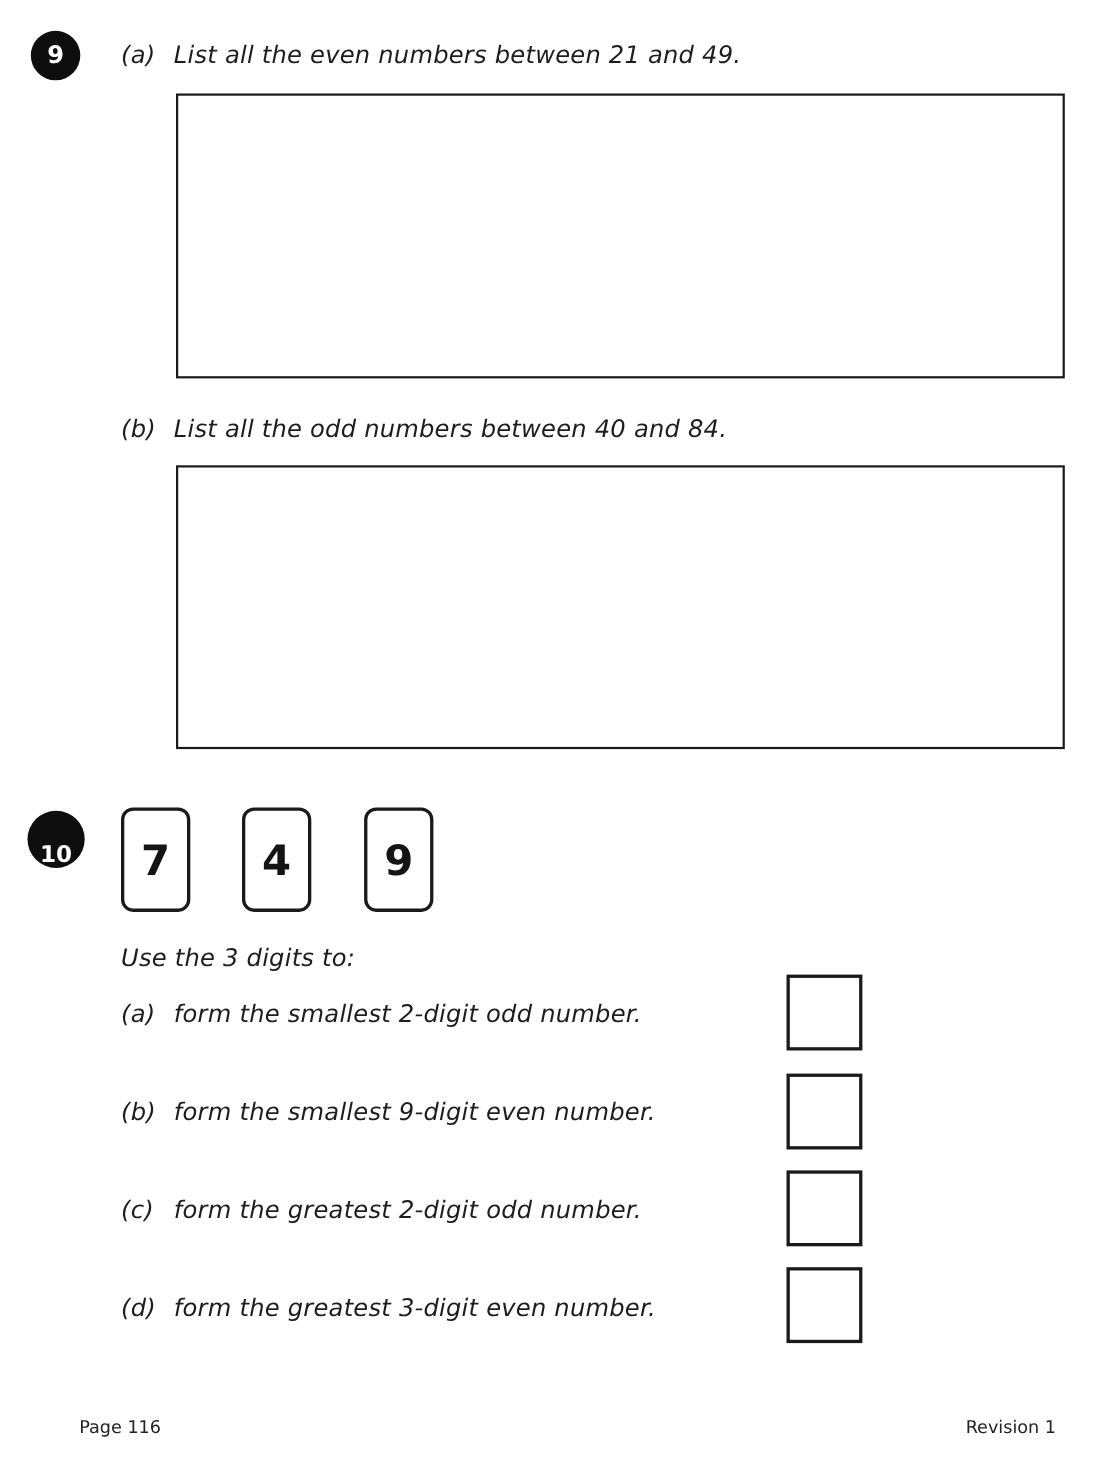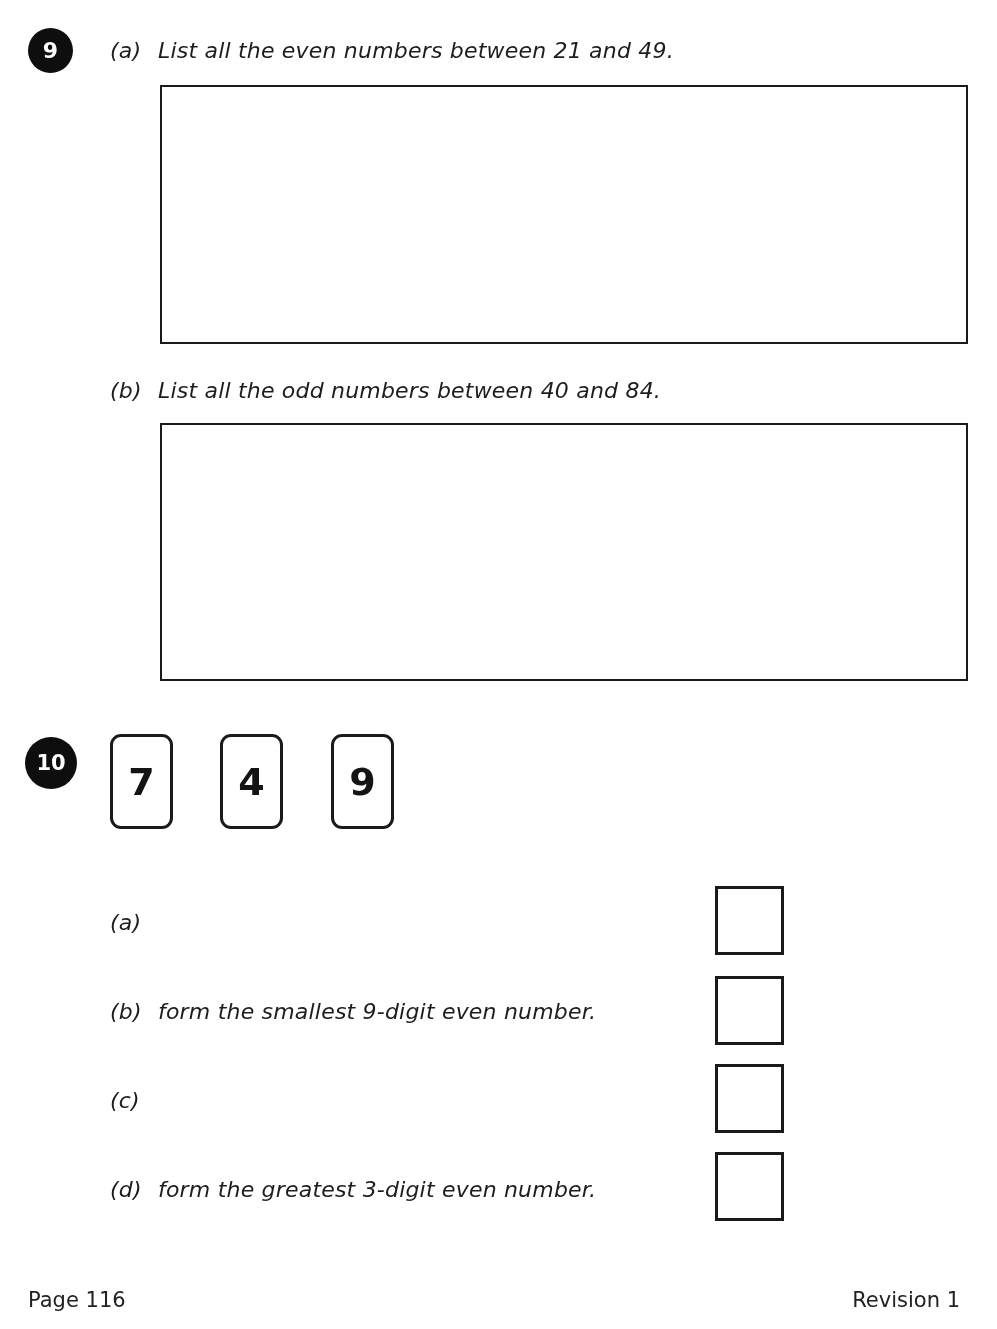--- a/index.html
+++ b/index.html
@@ -24,21 +24,21 @@
     background: #0e0e0e;
     color: #ffffff;
     display: flex;
     align-items: center;
     justify-content: center;
     font-weight: bold;
     font-style: normal;
     font-family: "DejaVu Sans", sans-serif;
   }
   .badge.q9  { left: 28px; top: 28px;  width: 45px; height: 45px; font-size: 22px; }
-  .badge.q10 { left: 25px; top: 737px; width: 52px; height: 52px; font-size: 21px; }
+  .badge.q10 { left: 25px; top: 737px; width: 52px; height: 52px; font-size: 21px; align-items: flex-end; }
 
   
   .q-row {
     display: flex;
     align-items: flex-start;
     font-style: italic;
     font-size: 22px;
     line-height: 28px;
     letter-spacing: 0.2px;
   }
@@ -85,24 +85,25 @@
     width: 63px;
     height: 63px;
   }
   .sbox-a { top: 886px; }
   .sbox-b { top: 976px; }
   .sbox-c { top: 1064px; }
   .sbox-d { top: 1152px; }
 
   
   .footer-text {
-    font-size: 21px;
+    font-size: 16px;
     font-style: normal;
     color: #222222;
     top: 1288px;
+    margin-left: 44px;
   }
   .footer-left  { left: 28px; }
   .footer-right { right: 37px; }
 </style>
 </head>
 <body>
 
 <div class="page">
 
   <div class="abs badge q9">
@@ -130,34 +131,39 @@
   <div class="abs digit-card card-0">
     <span>7</span>
   </div>
   <div class="abs digit-card card-1">
     <span>4</span>
   </div>
   <div class="abs digit-card card-2">
     <span>9</span>
   </div>
 
+  <div class="abs q-row" style="left:110px; top:858px;">
+    <span class="part-text">Use the 3 digits to:</span>
+  </div>
 
   <div class="abs q-row" style="left:110px; top:909px;">
     <span class="part-label">(a)</span>
+    <span class="part-text">form the smallest 2-digit odd number.</span>
   </div>
   <div class="abs small-box sbox-a"></div>
 
   <div class="abs q-row" style="left:110px; top:998px;">
     <span class="part-label">(b)</span>
     <span class="part-text">form the smallest 9-digit even number.</span>
   </div>
   <div class="abs small-box sbox-b"></div>
 
   <div class="abs q-row" style="left:110px; top:1087px;">
     <span class="part-label">(c)</span>
+    <span class="part-text">form the greatest 2-digit odd number.</span>
   </div>
   <div class="abs small-box sbox-c"></div>
 
   <div class="abs q-row" style="left:110px; top:1176px;">
     <span class="part-label">(d)</span>
     <span class="part-text">form the greatest 3-digit even number.</span>
   </div>
   <div class="abs small-box sbox-d"></div>
 
   <div class="abs footer-text footer-left">Page 116</div>

